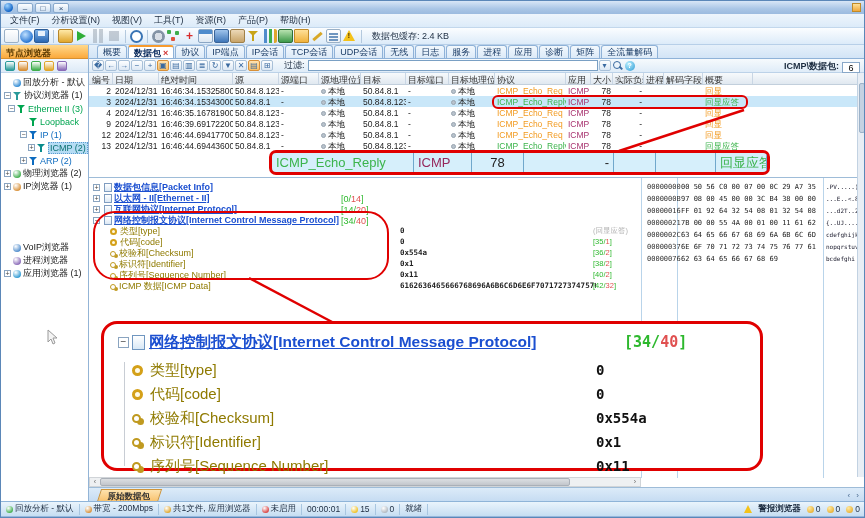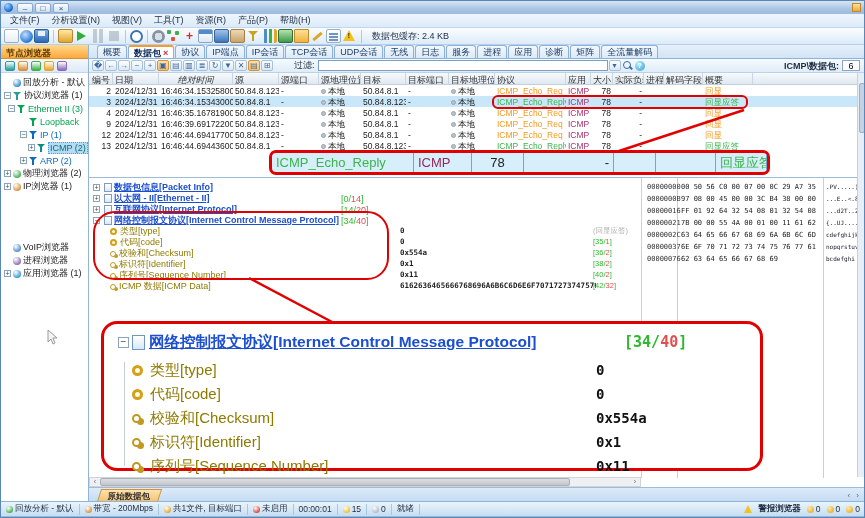--- a/index.html
+++ b/index.html
@@ -93,30 +93,30 @@
   .tab-corner { position:absolute; right:3px; top:2px; width:9px; height:9px;
     background:linear-gradient(#ffe098,#f0a83c); border:1px solid #c08a28; }
 
   
   .ptoolbar { position:absolute; left:88px; top:58px; width:777px; height:14px;
     background:linear-gradient(#f6fafd,#dfecf8); border-bottom:1px solid #bcd2e8;
     display:flex; align-items:center; gap:1px; padding-left:3px; }
   .pi { width:12px; height:11px; border-radius:2px; background:linear-gradient(#fdfeff,#dce8f4);
     border:1px solid #a8c0d8; font-size:8px; line-height:10px; text-align:center; color:#3a6aa0; flex:none; }
   .pi.on { background:linear-gradient(#ffe2b0,#f9c06a); border-color:#d89038; }
-  .filterlab { margin:0 2px 0 20px; color:#1c2c40; }
+  .filterlab { margin:0 2px 0 10px; color:#1c2c40; }
   .filterbox { width:290px; height:11px; background:#fff; border:1px solid #7aa0c4; }
   .mag { position:relative; width:12px; height:12px; }
   .mag::before { content:""; position:absolute; left:1px; top:1px; width:6px; height:6px;
     border:1.5px solid #3a6aa0; border-radius:50%; }
   .mag::after { content:""; position:absolute; left:7px; top:7px; width:4px; height:1.5px;
     background:#3a6aa0; transform:rotate(45deg); }
   .helpc { width:10px; height:10px; border-radius:50%; background:radial-gradient(circle at 35% 30%,#baf0ff,#2e9ad4);
     color:#fff; font-size:7px; font-weight:bold; text-align:center; line-height:10px; }
-  .counter { position:absolute; right:6px; top:1px; display:flex; align-items:flex-start; gap:3px; }
+  .counter { position:absolute; right:6px; top:1px; display:flex; align-items:flex-end; gap:3px; }
   .counter-label { font-weight:bold; color:#1c2c40; }
   .counter-box { width:18px; height:11px; background:#fff; border:1px solid #89a8c8; text-align:center; line-height:10px; }
 
   
   .thead { position:absolute; left:88px; top:72px; width:770px; height:12px; display:flex;
     background:linear-gradient(#f7fafc,#e0e8f0); border-bottom:1px solid #c2cfdc; }
   .th { border-right:1px solid #c9d6e4; padding:1px 2px 0 2px; color:#333; overflow:hidden; white-space:nowrap; flex:none; }
   .trow { position:absolute; left:88px; width:770px; height:11px; display:flex; background:#fff; }
   .trow.sel { background:#c9e7f9; }
   .td { padding:1px 2px 0 2px; overflow:hidden; white-space:nowrap; color:#222; font-size:8.5px; flex:none; }
@@ -367,21 +367,21 @@
     <span class="helpc">?</span>
     <span class="counter">
       <span class="counter-label">ICMP\数据包:</span>
       <span class="counter-box">6</span>
     </span>
   </div>
 
 <div class="thead" id="thead">
     <span class="th" style="width: 24px; text-align: right;">编号</span>
     <span class="th" style="width: 46px;">日期</span>
-    <span class="th" style="width: 74px; text-align: center; font-style: italic;">绝对时间</span>
+    <span class="th" style="width: 74px; text-align: left;">绝对时间</span>
     <span class="th" style="width: 46px;">源</span>
     <span class="th" style="width: 40px;">源端口</span>
     <span class="th" style="width: 42px;">源地理位置</span>
     <span class="th" style="width: 45px;">目标</span>
     <span class="th" style="width: 43px;">目标端口</span>
     <span class="th" style="width: 46px;">目标地理位置</span>
     <span class="th" style="width: 71px;">协议</span>
     <span class="th" style="width: 25px;">应用</span>
     <span class="th" style="width: 22px; text-align: right;">大小</span>
     <span class="th" style="width: 31px; text-align: right;">实际负载</span>
@@ -658,21 +658,21 @@
     <span class="sb-item">
       <span class="sb-ic" style="background: radial-gradient(circle at 35% 30%, rgb(255, 255, 255), rgb(63, 174, 76) 75%);"></span>
       <span>回放分析 - 默认</span>
     </span>
     <span class="sb-item">
       <span class="sb-ic" style="background: radial-gradient(circle at 35% 30%, rgb(255, 255, 255), rgb(216, 144, 56) 75%);"></span>
       <span>带宽 - 200Mbps</span>
     </span>
     <span class="sb-item">
       <span class="sb-ic" style="background: radial-gradient(circle at 35% 30%, rgb(255, 255, 255), rgb(224, 166, 44) 75%);"></span>
-      <span>共1文件, 目标端口</span>
+      <span>共1文件, 应用浏览器</span>
     </span>
     <span class="sb-item">
       <span class="sb-ic" style="background: radial-gradient(circle at 35% 30%, rgb(255, 255, 255), rgb(216, 64, 64) 75%);"></span>
       <span>未启用</span>
     </span>
     <span class="sb-item">
       <span>00:00:01</span>
     </span>
     <span class="sb-item">
       <span class="sb-ic" style="background: radial-gradient(circle at 35% 30%, rgb(255, 255, 255), rgb(240, 192, 32) 75%);"></span>

